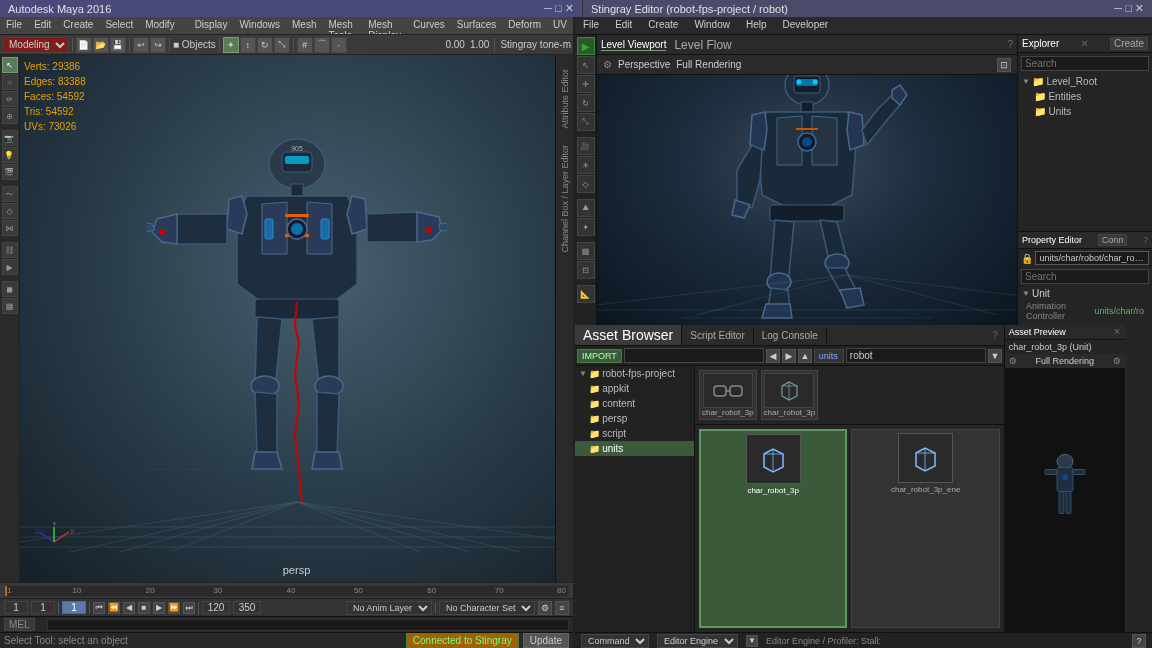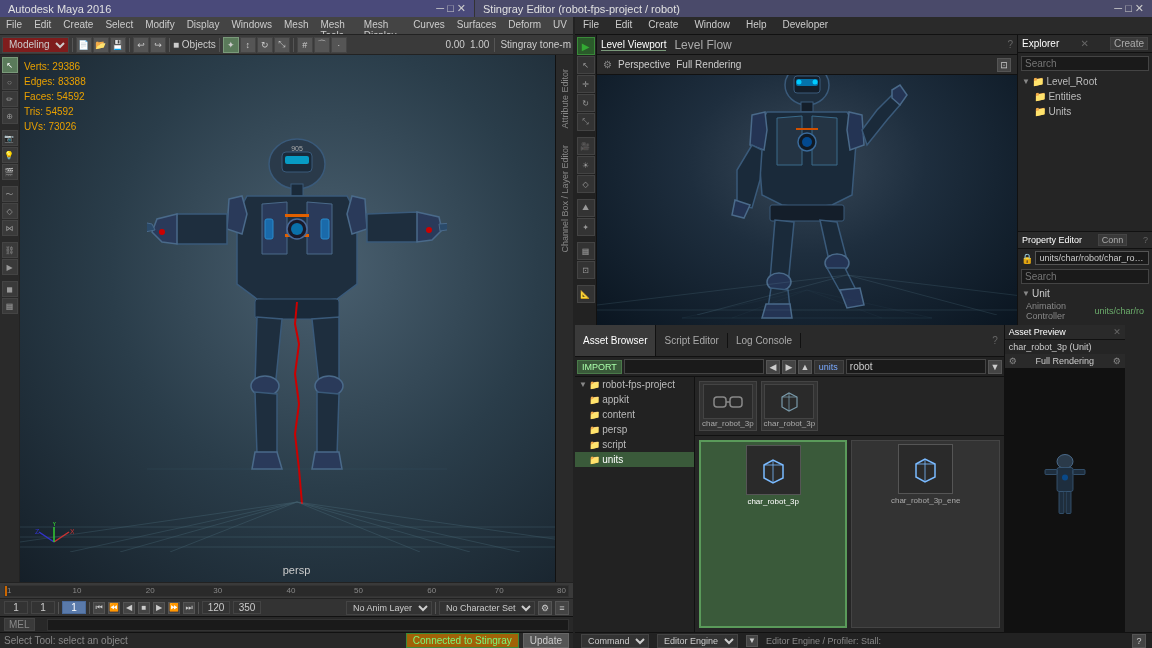--- a/index.html
+++ b/index.html
@@ -5,21 +5,21 @@
     * { box-sizing: border-box; margin: 0; padding: 0; }
     body { width: 1152px; height: 648px; overflow: hidden; background: #1a1a1a; font-family: Arial, sans-serif; font-size: 11px; color: #ccc; display: flex; flex-direction: column; }
   </style>
 </head>
 <body>
 
 <div style="display:flex; flex-direction:column; width:1152px; height:648px; overflow:hidden;">
 
   <div style="display:flex;">
 
-    <div style="width:475px; background:#4a4a7a; color:#e0e0e0; padding:2px 8px; font-size:11px; display:flex; align-items:center; justify-content:space-between; border-right:1px solid #333;">
+    <div style="width:583px; background:#4a4a7a; color:#e0e0e0; padding:2px 8px; font-size:11px; display:flex; align-items:center; justify-content:space-between; border-right:1px solid #333;">
       <span>Autodesk Maya 2016</span>
       <div style="display:flex; gap:3px;">
         <span style="color:#ccc; cursor:pointer;">─</span>
         <span style="color:#ccc; cursor:pointer;">□</span>
         <span style="color:#ccc; cursor:pointer;">✕</span>
       </div>
     </div>
 
     <div style="flex:1; background:#4a4a6a; color:#e0e0e0; padding:2px 8px; font-size:11px; display:flex; align-items:center; justify-content:space-between;">
       <span>Stingray Editor (robot-fps-project / robot)</span>
@@ -34,21 +34,21 @@
   <div style="display:flex; flex:1; overflow:hidden;">
 
     <div style="width:575px; display:flex; flex-direction:column; background:#333; border-right:2px solid #222;">
 
       <div style="background:#444; display:flex; flex-wrap:nowrap; border-bottom:1px solid #222; height:18px; overflow:hidden;">
         <span style="padding:2px 6px; color:#ccc; font-size:10px; cursor:pointer;">File</span>
         <span style="padding:2px 6px; color:#ccc; font-size:10px; cursor:pointer;">Edit</span>
         <span style="padding:2px 6px; color:#ccc; font-size:10px; cursor:pointer;">Create</span>
         <span style="padding:2px 6px; color:#ccc; font-size:10px; cursor:pointer;">Select</span>
         <span style="padding:2px 6px; color:#ccc; font-size:10px; cursor:pointer;">Modify</span>
-        <span style="padding:2px 6px; color:#ccc; font-size:10px; cursor:pointer;">Display</span>
+        <span style="padding:2px 6px; color:#ccc; font-size:10px; cursor:pointer;margin-left:8px;">Display</span>
         <span style="padding:2px 6px; color:#ccc; font-size:10px; cursor:pointer;">Windows</span>
         <span style="padding:2px 6px; color:#ccc; font-size:10px; cursor:pointer;">Mesh</span>
         <span style="padding:2px 6px; color:#ccc; font-size:10px; cursor:pointer;">Mesh Tools</span>
         <span style="padding:2px 6px; color:#ccc; font-size:10px; cursor:pointer;">Mesh Display</span>
         <span style="padding:2px 6px; color:#ccc; font-size:10px; cursor:pointer;">Curves</span>
         <span style="padding:2px 6px; color:#ccc; font-size:10px; cursor:pointer;">Surfaces</span>
         <span style="padding:2px 6px; color:#ccc; font-size:10px; cursor:pointer;">Deform</span>
         <span style="padding:2px 6px; color:#ccc; font-size:10px; cursor:pointer;">UV</span>
       </div>
 
@@ -447,21 +447,21 @@
             </div>
           </div>
         </div>
       </div>
 
       <div style="flex:1; display:flex; overflow:hidden;">
 
         <div style="flex:0 0 360px; background:#252525; display:flex; flex-direction:column; border-right:1px solid #111;">
 
           <div style="background:#2a2a2a; border-bottom:1px solid #111; display:flex; align-items:center;">
-            <span style="padding:10px 8px;color:#fff;cursor:pointer;border-right:1px solid #111;font-size:10px;background:#3a3a3a;">Asset Browser</span>
+            <span style="padding:2px 8px;color:#fff;cursor:pointer;border-right:1px solid #111;font-size:14px;background:#3a3a3a;">Asset Browser</span>
             <span style="padding:2px 8px;color:#aaa;cursor:pointer;border-right:1px solid #111;font-size:10px;">Script Editor</span>
             <span style="padding:2px 8px;color:#aaa;cursor:pointer;border-right:1px solid #111;font-size:10px;">Log Console</span>
             <div style="flex:1;"></div>
             <span style="padding:2px 6px;color:#666;cursor:pointer;font-size:10px;">?</span>
           </div>
 
           <div style="background:#222; border-bottom:1px solid #111; padding:2px; display:flex; align-items:center; gap:2px;">
             <button style="background:#3a5a3a;border:1px solid #4a7a4a;color:#aaffaa;font-size:9px;padding:1px 4px;cursor:pointer;">IMPORT</button>
             <input type="text" style="background: rgb(26, 26, 26); border: 1px solid rgb(68, 68, 68); color: rgb(204, 204, 204); flex: 0 0 80px; padding: 1px 3px; font-size: 10px;">
             <div style="background:#444;border:1px solid #555;color:#ccc;width:14px;height:14px;display:flex;align-items:center;justify-content:center;font-size:9px;cursor:pointer;">◀</div>

